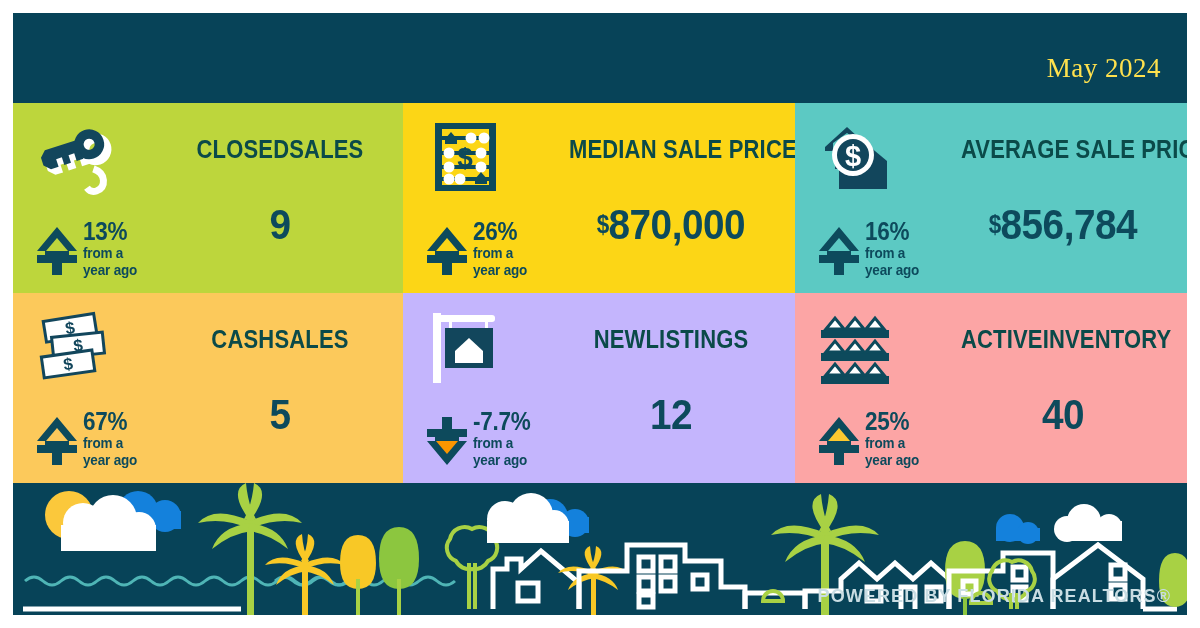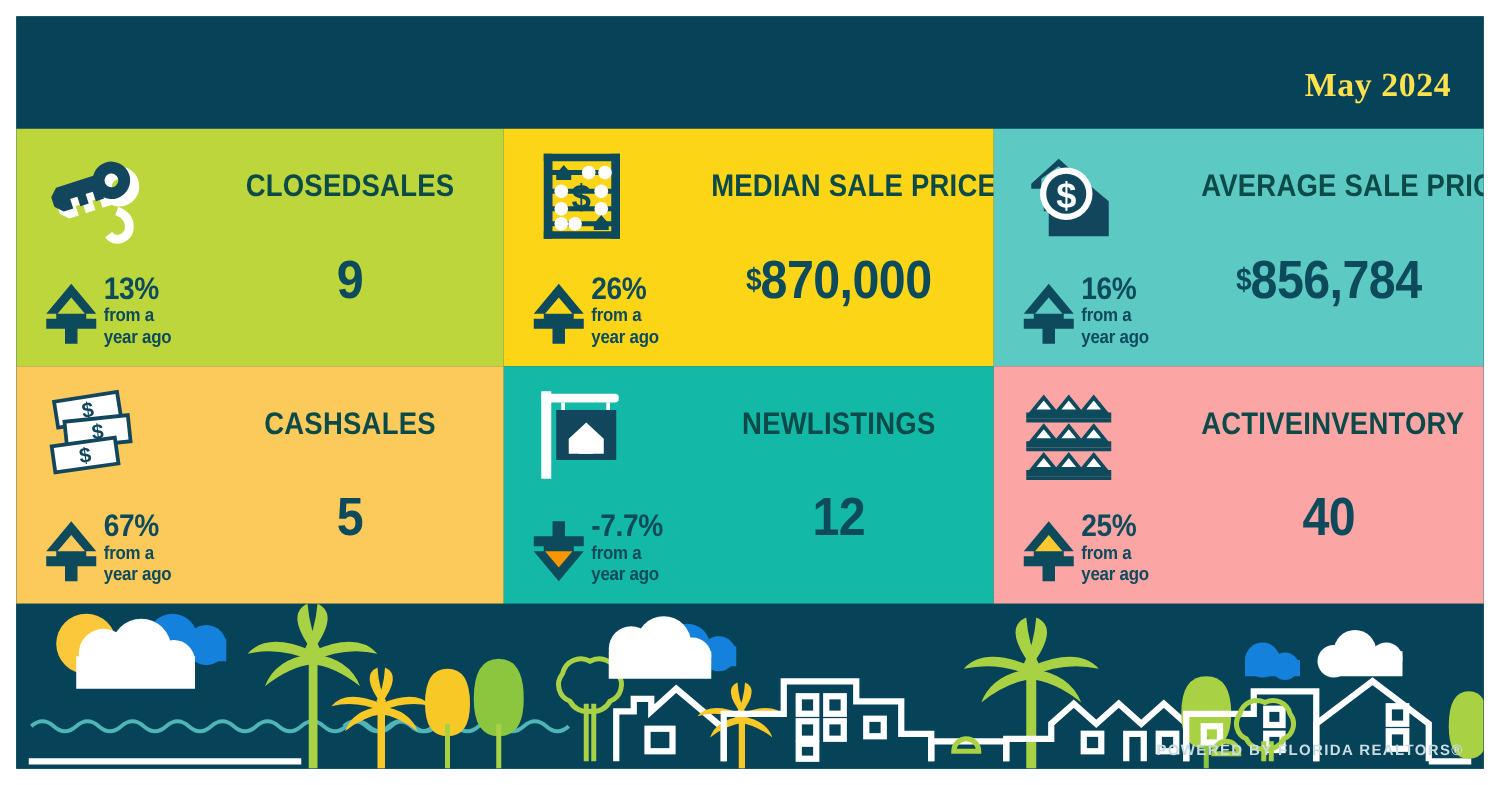--- a/index.html
+++ b/index.html
@@ -44,21 +44,21 @@
     line-height:28px;
     transform:scaleX(0.86);
     transform-origin:left center;
     white-space:nowrap;
   }
   #report-date {
     position:absolute; right:26px; top:40px;
     color:#ffe14d;
     font-family:"Liberation Serif", serif;
     font-size:27px;
-    font-weight:bold;
+    font-weight:normal;
     letter-spacing:0.5px;
     white-space:nowrap;
   }
 
   
   #metric-grid {
     position:absolute;
     left:0; top:90px;
     width:100%; height:380px;
     display:grid;
@@ -137,21 +137,21 @@
     position:absolute;
     left:0; bottom:0;
     width:100%; height:132px;
     background:#074358;
     overflow:hidden;
   }
   #footer-credit {
     position:absolute;
     right:16px; bottom:8px;
     color:#c9dde3;
-    font-size:12px;
+    font-size:18px;
     font-weight:bold;
     letter-spacing:1.1px;
     white-space:nowrap;
     z-index:5;
   }
 </style>
 </head>
 <body>
 
 <div id="infographic">
@@ -284,21 +284,21 @@
           <path d="M22 13 L33 26 L11 26 Z" fill="#FCC95B"></path>
         </svg>
         <div class="change-text">
           <div class="change-pct">67%</div>
           <div class="change-period">from a</div>
           <div class="change-period">year ago</div>
         </div>
       </div>
     </div>
 
-    <div class="metric-card" style="background:#14b8a6">
+    <div class="metric-card" style="background:#c4b5fd">
       <div class="card-icon">
         <svg viewBox="0 0 86 80" width="86" height="80">
           <rect x="8" y="6" width="8" height="70" fill="#ffffff"></rect>
           <rect x="8" y="8" width="62" height="7" rx="3" fill="#ffffff"></rect>
           <rect x="24" y="15" width="3" height="8" fill="#ffffff"></rect>
           <rect x="60" y="15" width="3" height="8" fill="#ffffff"></rect>
           <rect x="20" y="21" width="48" height="40" fill="#12465c"></rect>
           <path d="M30 44 L44 31 L58 44 L58 56 L30 56 Z" fill="#ffffff"></path>
           <rect x="38" y="46" width="12" height="10" fill="#ffffff"></rect>
         </svg>

